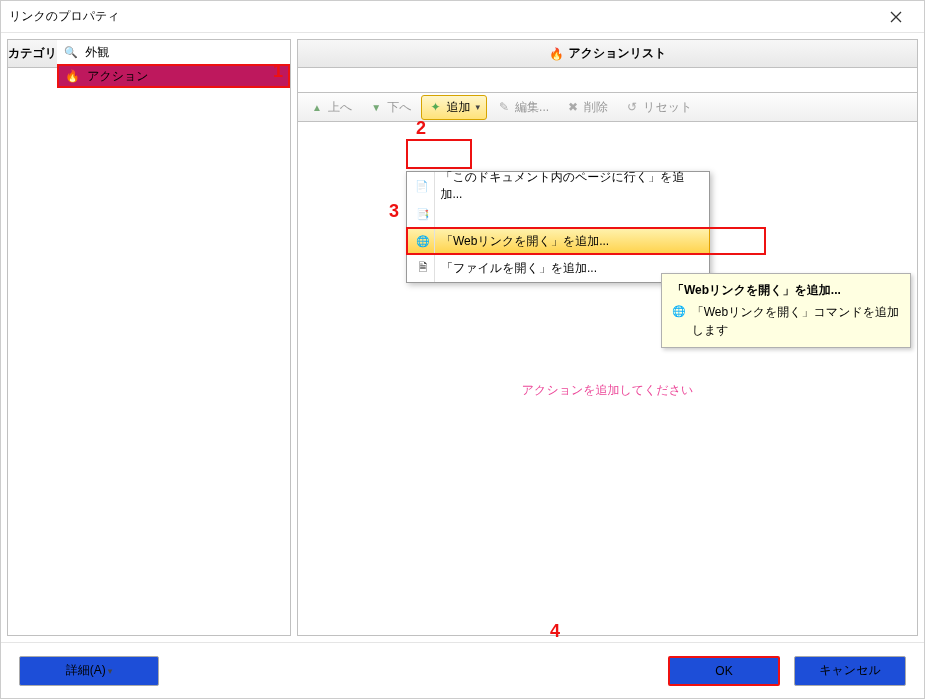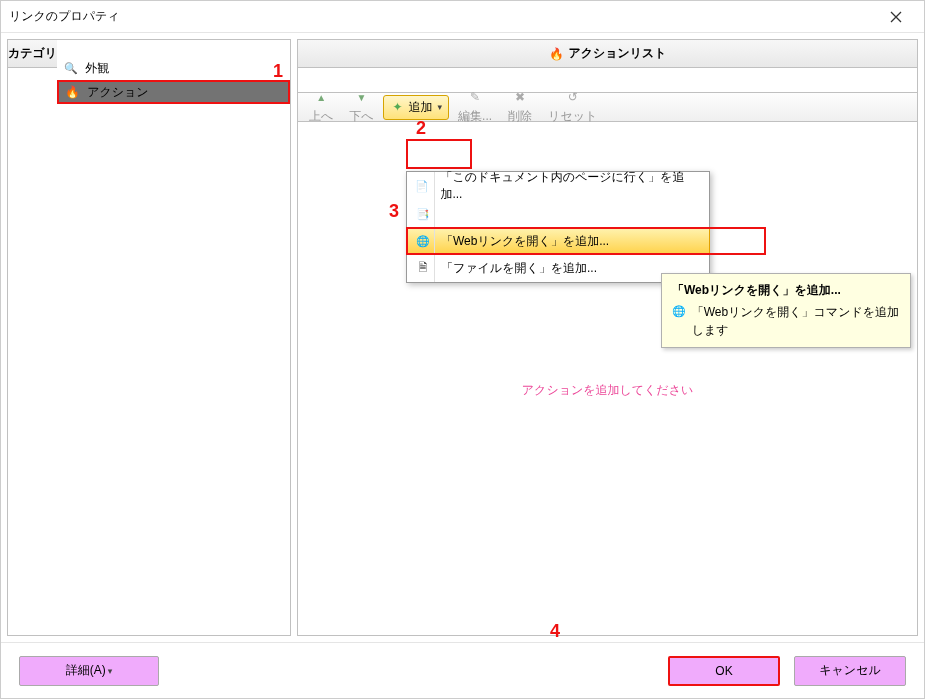--- a/index.html
+++ b/index.html
@@ -5,32 +5,32 @@
   * { box-sizing: border-box; }
   html, body { margin: 0; padding: 0; font-family: "Yu Gothic UI", "Meiryo", sans-serif; font-size: 12px; color: #000; }
   .window { width: 925px; height: 699px; border: 1px solid #ccc; background: #fff; display: flex; flex-direction: column; position: relative; }
   .titlebar { height: 32px; display: flex; align-items: center; padding: 0 8px; border-bottom: 1px solid #e5e5e5; }
   .titlebar .title { flex: 1; font-size: 12px; }
   .titlebar .close { width: 40px; height: 28px; display: flex; align-items: center; justify-content: center; font-size: 14px; }
   .body { flex: 1; display: flex; padding: 6px; gap: 6px; min-height: 0; }
   .panel-left { width: 284px; display: flex; flex-direction: row; border: 1px solid #c0c0c0; }
   .panel-right { flex: 1; display: flex; flex-direction: column; border: 1px solid #c0c0c0; gap: 24px; }
   .panel-header { height: 28px; background: linear-gradient(#f7f7f7,#e8e8e8); border-bottom: 1px solid #c0c0c0; display: flex; align-items: center; justify-content: center; font-weight: bold; gap: 4px; }
-  .cat-list { flex: 1; background: #fff; overflow: auto; margin-top: 16px; }
+  .cat-list { flex: 1; background: #fff; overflow: auto; }
   .cat-item { height: 24px; display: flex; align-items: center; padding: 0 6px; gap: 6px; }
-  .cat-item.selected { background: #737373; border: 2px solid #e11; }
+  .cat-item.selected { background: #be185d; border: 2px solid #e11; }
   .right-desc { padding: 8px 10px; line-height: 1.6; }
   .toolbar { height: 30px; border-top: 1px solid #c0c0c0; border-bottom: 1px solid #c0c0c0; background: linear-gradient(#fdfdfd,#efefef); display: flex; align-items: center; padding: 0 4px; gap: 2px; }
   .tbtn { display: flex; align-items: center; gap: 3px; padding: 3px 6px; border: 1px solid transparent; border-radius: 3px; color: #555; }
   .tbtn.active-add { background: linear-gradient(#fff6c9,#ffe27a); border: 1px solid #d6a400; color: #000; }
-  .tbtn.disabled { color: #999; flex-direction: column; }
+  .tbtn.disabled { color: #999; }
   .action-area { flex: 1; background: #fff; display: flex; align-items: center; justify-content: center; color: #ec4899; position: relative; }
   .footer { height: 56px; border-top: 1px solid #e5e5e5; display: flex; align-items: center; padding: 0 18px; gap: 14px; }
   .footer .spacer { flex: 1; }
-  .btn { min-width: 112px; height: 30px; border: 1px solid #aaa; background: #f0abfc; display: flex; align-items: center; justify-content: center; border-radius: 2px; }
+  .btn { min-width: 112px; height: 30px; border: 1px solid #aaa; background: #1d4ed8; display: flex; align-items: center; justify-content: center; border-radius: 2px; }
   .btn.small { min-width: 140px; }
   .btn.ok { border: 2px solid #e11; }
   .dropdown-menu { position: absolute; left: 405px; top: 170px; width: 304px; background: #fff; border: 1px solid #999; box-shadow: 2px 2px 6px rgba(0,0,0,0.25); z-index: 10; }
   .menu-item { height: 28px; display: flex; align-items: center; gap: 8px; padding: 0 10px 0 6px; }
   .menu-item.hover { background: linear-gradient(#fff3b0,#ffd24a); border: 1px solid #e2a100; margin: -1px; }
   .menu-icon-col { width: 20px; display: flex; align-items: center; justify-content: center; }
   .menu-sep { position:absolute; left:27px; top:0; bottom:0; width:1px; background:#e0e0e0;}
   .tooltip { position: absolute; left: 660px; top: 272px; width: 250px; background: #ffffe1; border: 1px solid #b0b0b0; padding: 8px 10px; box-shadow: 2px 2px 4px rgba(0,0,0,0.2); z-index: 11; }
   .tooltip .tt-title { font-weight: bold; margin-bottom: 4px; }
   .tooltip .tt-body { display: flex; gap: 6px; line-height: 1.5; }

